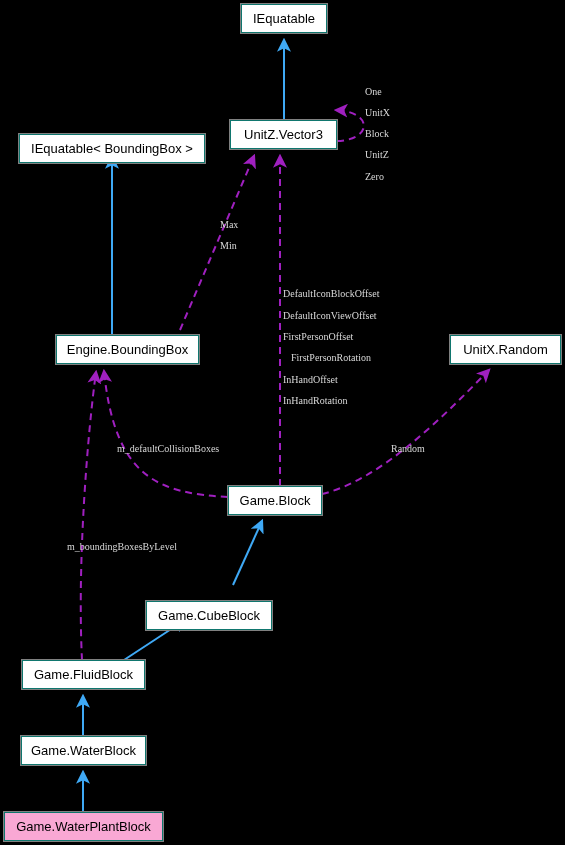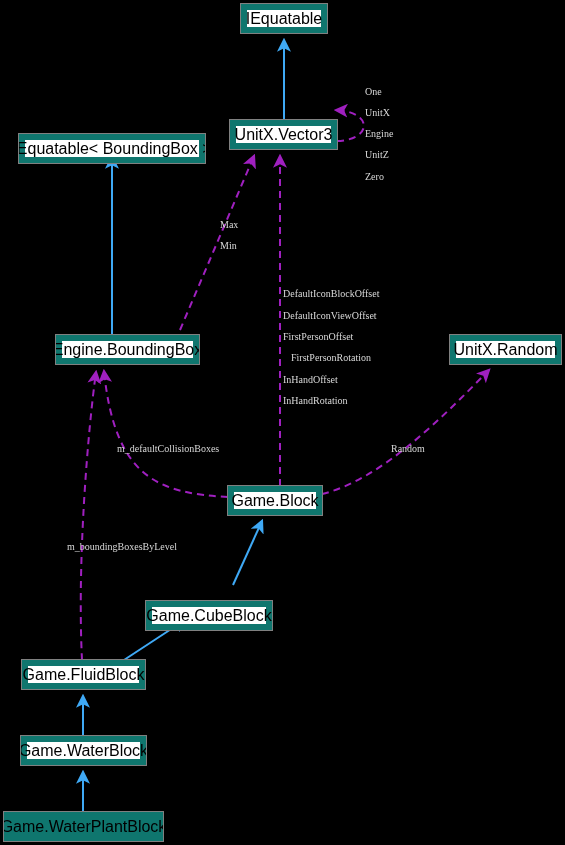--- a/index.html
+++ b/index.html
@@ -19,34 +19,34 @@
     position: absolute;
     left: 0;
     top: 0;
     width: 565px;
     height: 845px;
   }
   .node {
     position: absolute;
     box-sizing: border-box;
     background: #ffffff;
-    border: 6px solid #0f766e;
+    border: 1px solid #0f766e;
     outline: 1px solid #808080;
     display: flex;
     align-items: center;
     justify-content: center;
     color: #000000;
-    font-size: 16px;
+    font-size: 13px;
     font-family: "Liberation Sans", sans-serif;
     white-space: nowrap;
     letter-spacing: 0px;
     z-index: 5;
   }
   .node.highlight {
-    background: #0f766e;
+    background: #f9a8d4;
   }
   .edge-label {
     position: absolute;
     color: #d9d9d9;
     font-size: 10px;
     font-family: Liberation Serif, serif;
     white-space: nowrap;
     z-index: 4;
   }
 </style>
@@ -76,33 +76,33 @@
         <path d="M 280,486 L 280,156" fill="none" stroke="#a020c0" stroke-width="2" stroke-dasharray="7,5" marker-end="url(#arrow-assoc)"></path>
         <path d="M 228,497 C 160,493 115,480 104,371" fill="none" stroke="#a020c0" stroke-width="2" stroke-dasharray="7,5" marker-end="url(#arrow-assoc)"></path>
         <path d="M 82,660 C 77,560 88,430 96,372" fill="none" stroke="#a020c0" stroke-width="2" stroke-dasharray="7,5" marker-end="url(#arrow-assoc)"></path>
         <path d="M 322,494 C 380,480 440,420 489,370" fill="none" stroke="#a020c0" stroke-width="2" stroke-dasharray="7,5" marker-end="url(#arrow-assoc)"></path>
       </g>
   </svg>
 
   <div id="node-layer">
       <div class="node" style="left: 241px; top: 4px; width: 86px; height: 29px;">IEquatable</div>
       <div class="node" style="left: 19px; top: 134px; width: 186px; height: 29px;">IEquatable&lt; BoundingBox &gt;</div>
-      <div class="node" style="left: 230px; top: 120px; width: 107px; height: 29px;">UnitX.Vector3</div>
+      <div class="node" style="left: 230px; top: 120px; width: 107px; height: 29px;">UnitZ.Vector3</div>
       <div class="node" style="left: 56px; top: 335px; width: 143px; height: 29px;">Engine.BoundingBox</div>
       <div class="node" style="left: 450px; top: 335px; width: 111px; height: 29px;">UnitX.Random</div>
       <div class="node" style="left: 228px; top: 486px; width: 94px; height: 29px;">Game.Block</div>
       <div class="node" style="left: 146px; top: 585px; width: 126px; height: 29px; margin-top: 16px;">Game.CubeBlock</div>
       <div class="node" style="left: 22px; top: 660px; width: 123px; height: 29px;">Game.FluidBlock</div>
       <div class="node" style="left: 21px; top: 736px; width: 125px; height: 29px;">Game.WaterBlock</div>
       <div class="node highlight" style="left: 4px; top: 812px; width: 159px; height: 29px;">Game.WaterPlantBlock</div>
     </div>
   <div id="label-layer">
       <div class="edge-label" style="left: 365px; top: 86px;">One</div>
       <div class="edge-label" style="left: 365px; top: 107px;">UnitX</div>
-      <div class="edge-label" style="left: 365px; top: 128px;">Engine</div>
+      <div class="edge-label" style="left: 365px; top: 128px;">Block</div>
       <div class="edge-label" style="left: 365px; top: 149px;">UnitZ</div>
       <div class="edge-label" style="left: 365px; top: 171px;">Zero</div>
       <div class="edge-label" style="left: 220px; top: 219px;">Max</div>
       <div class="edge-label" style="left: 220px; top: 240px;">Min</div>
       <div class="edge-label" style="left: 283px; top: 288px;">DefaultIconBlockOffset</div>
       <div class="edge-label" style="left: 283px; top: 310px;">DefaultIconViewOffset</div>
       <div class="edge-label" style="left: 283px; top: 331px;">FirstPersonOffset</div>
       <div class="edge-label" style="left: 283px; top: 352px; padding-left: 8px;">FirstPersonRotation</div>
       <div class="edge-label" style="left: 283px; top: 374px;">InHandOffset</div>
       <div class="edge-label" style="left: 283px; top: 395px;">InHandRotation</div>

